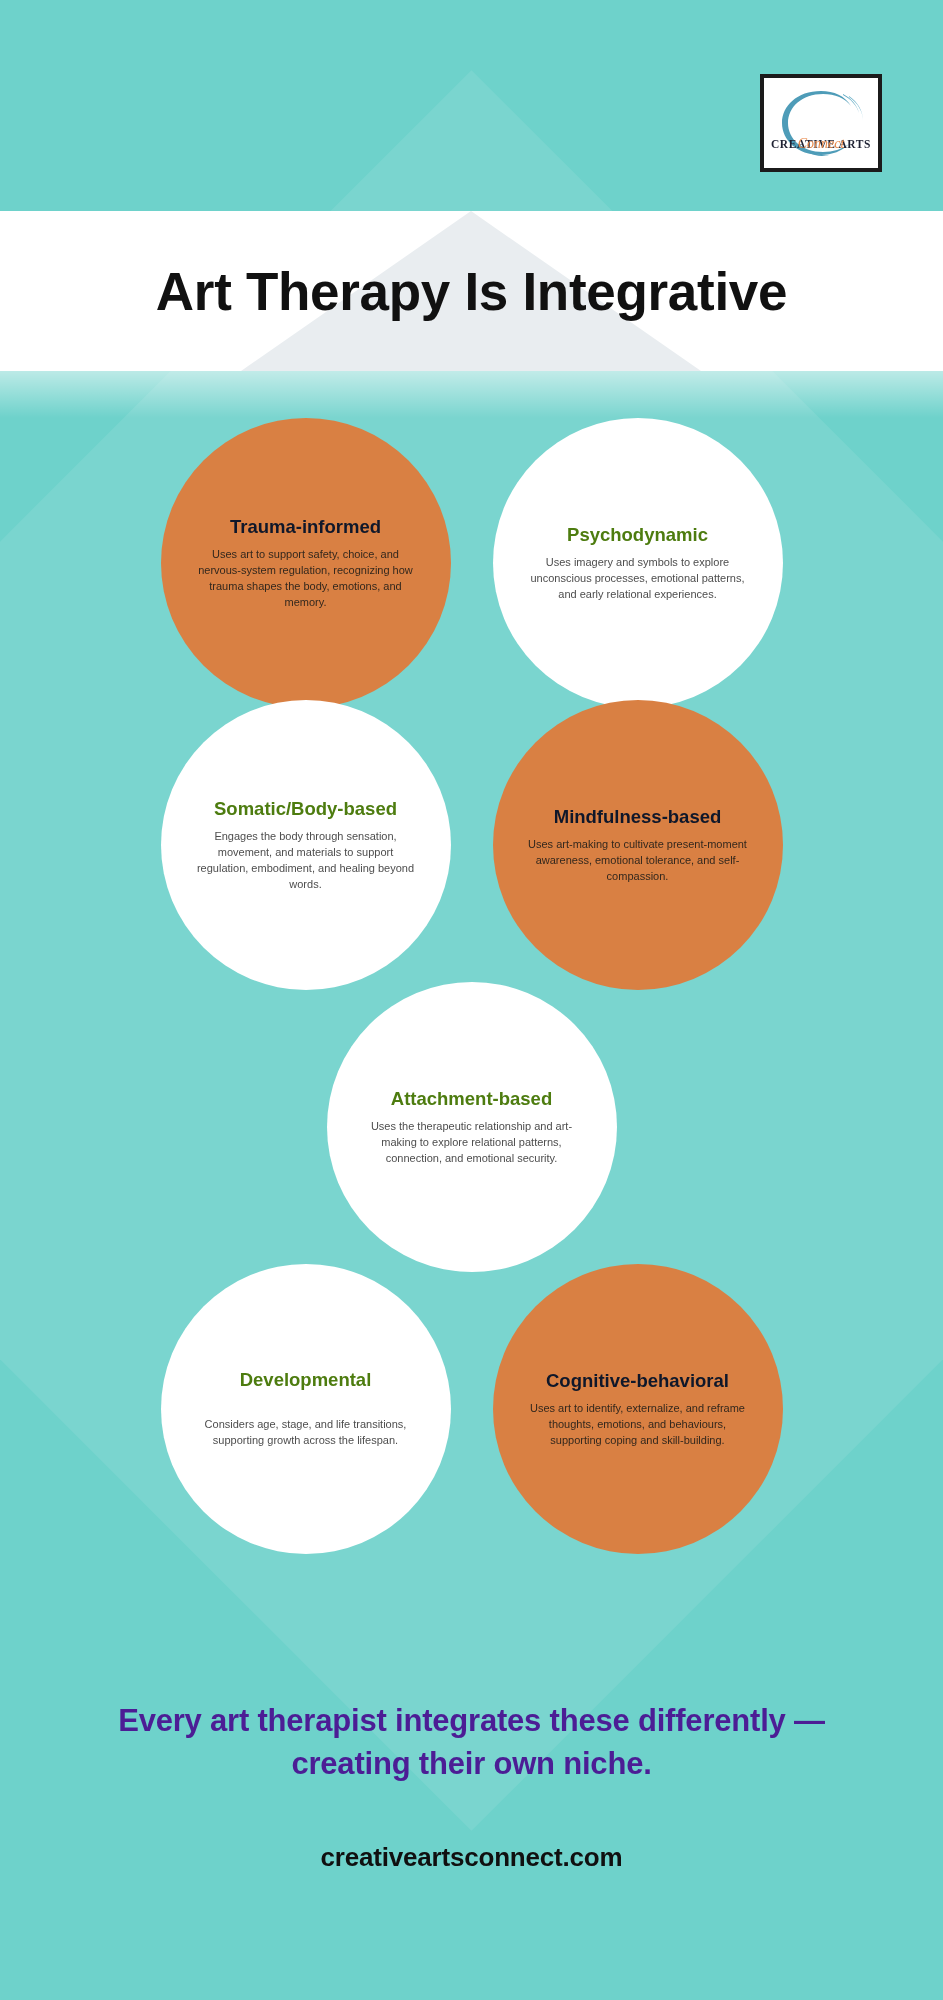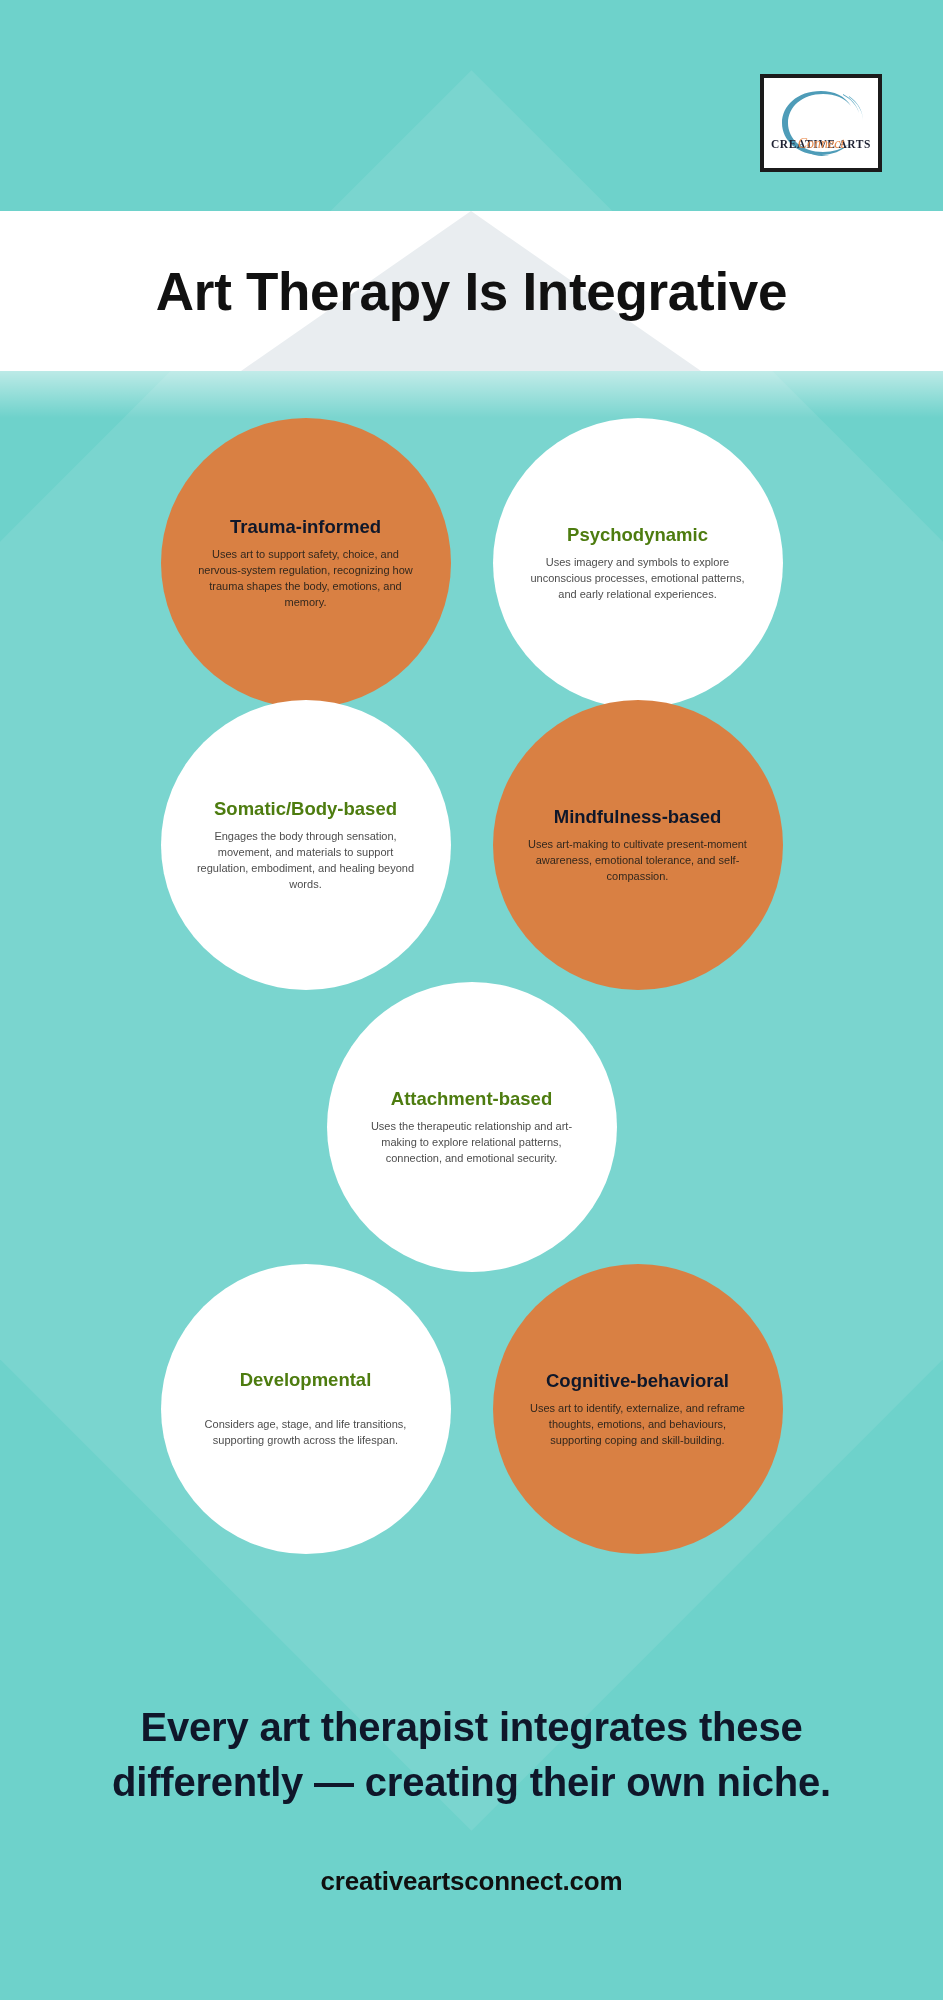--- a/index.html
+++ b/index.html
@@ -175,23 +175,23 @@
   .footer {
     position: absolute;
     left: 0;
     top: 1700px;
     width: 943px;
     z-index: 3;
     text-align: center;
   }
 
   .footer-tagline {
-    font-size: 40px;
-    font-weight: bold;
-    color: #0f172a;
+    font-size: 31px;
+    font-weight: bold;
+    color: #4c1d95;
     line-height: 1.38;
     letter-spacing: -0.2px;
     padding: 0 86px;
   }
 
   .footer-url {
     margin-top: 56px;
     font-size: 26px;
     font-weight: bold;
     color: #101010;

